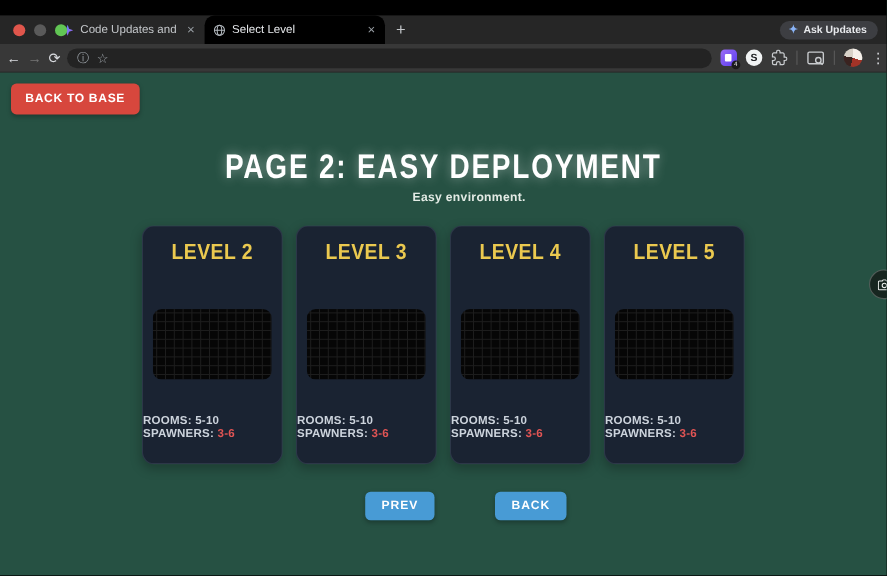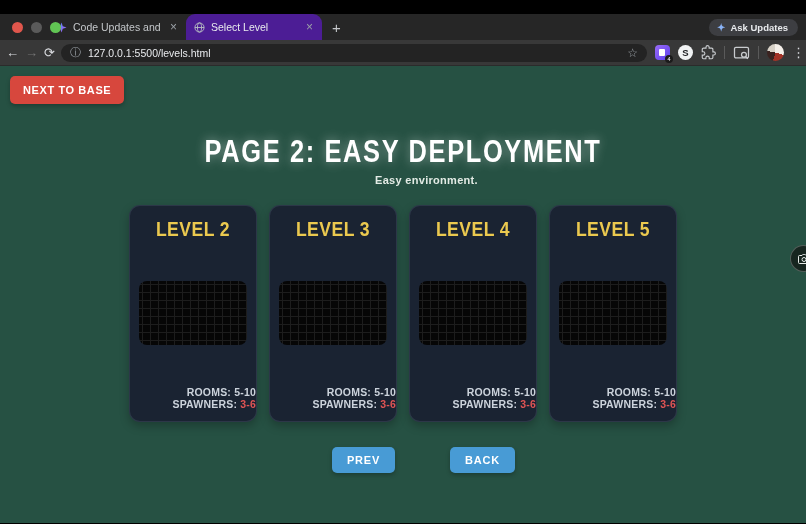--- a/index.html
+++ b/index.html
@@ -12,21 +12,21 @@
   .tabstrip { position:relative; height:26px; background:#262626; display:flex; align-items:flex-end; }
   .traffic { position:absolute; left:12px; top:8px; display:flex; gap:8px; }
   .traffic span { width:11px; height:11px; border-radius:50%; display:block; }
   .light-close { background:#e0564c; }
   .light-min   { background:#5a5a5a; }
   .light-zoom  { background:#61c554; }
 
   .tab { display:flex; align-items:center; height:26px; padding:0 8px; gap:6px;
          font-size:10.5px; color:#c4c7ca; cursor:default; }
   .tab-inactive { margin-left:48px; width:138px; }
-  .tab-active { width:136px; background:#4c1d95; border-radius:9px 9px 0 0; color:#e8eaed; }
+  .tab-active { width:164px; background:#000000; border-radius:9px 9px 0 0; color:#e8eaed; }
   .tab-title { flex:1; white-space:nowrap; overflow:hidden; }
   .tab-close { color:#9aa0a6; font-size:12px; padding:0 1px; }
   .newtab-btn { color:#c4c7ca; font-size:15px; margin-left:10px; align-self:center; }
 
   .ask-gemini { margin-left:auto; margin-right:8px; align-self:center;
     background:#3d3e42; border-radius:11px; height:17px; padding:0 10px 0 8px;
     display:flex; align-items:center; gap:5px; font-size:9.5px; color:#e8eaed; font-weight:bold; }
   .sparkle { color:#8ab4f8; font-size:10px; }
 
   
@@ -71,21 +71,21 @@
   .level-card { position:relative; width:128px; height:217px; background:#1a2332;
     border:1px solid rgba(140,160,190,.16); border-radius:11px;
     box-shadow:0 4px 10px rgba(0,0,0,.25); }
   .level-title { position:absolute; top:12px; width:100%; text-align:center;
     color:#ebc94f; font-size:20px; font-weight:800; letter-spacing:.5px; transform:scaleX(.88); }
   .level-preview { position:absolute; top:75px; left:50%; transform:translateX(-50%);
     width:108px; height:64px; border-radius:8px; background-color:#060606;
     background-image:linear-gradient(#1d1d1d 1px, transparent 1px),
                      linear-gradient(90deg,#1d1d1d 1px, transparent 1px);
     background-size:8px 8px; background-position:3px 3px; }
-  .level-stats { position:absolute; bottom:10px; width:100%; text-align:right;
+  .level-stats { position:absolute; bottom:20px; width:100%; text-align:left;
     color:#ccd3dc; font-size:10.5px; font-weight:bold; letter-spacing:.2px; line-height:1.2;margin-top:23px; }
   .stat-red { color:#e05454; }
 
   .pager { position:absolute; top:381px; left:0; width:100%;
     display:flex; justify-content:center; gap:14px; }
   .pager-btn { background:#489bd5; color:#fff; font-size:11px; font-weight:800;
     letter-spacing:.8px; padding:7px 15px; border-radius:5px; border:none;
     box-shadow:0 2px 4px rgba(0,0,0,.25);margin-left:41px; }
 
   .capture-float { position:absolute; top:179px; right:-11px; width:27px; height:27px;
@@ -138,21 +138,20 @@
     </div>
   </div>
 
   <div class="toolbar">
     <span class="nav-ico">←</span>
     <span class="nav-ico disabled">→</span>
     <span class="nav-ico">⟳</span>
 
     <div class="omnibox">
       <span class="info-ico">ⓘ</span>
-      <span class="url-text">127.0.0.1:5500/levels.html</span>
       <span class="star-ico">☆</span>
     </div>
 
     <div class="tb-right">
       <div class="ext-purple">
         <span class="glyph"></span>
         <span class="ext-badge">4</span>
       </div>
       <div class="ext-s">S</div>
       <svg class="ico" width="15" height="15" viewBox="0 0 24 24">
@@ -165,21 +164,21 @@
         <line x1="18" y1="15" x2="21" y2="18.5" stroke="#c8cbce" stroke-width="1.8"></line>
       </svg>
       <span class="tb-sep"></span>
       <span class="avatar"></span>
       <span class="menu-dots">⋮</span>
     </div>
   </div>
 
   <div class="content">
 
-    <div class="back-btn">NEXT TO BASE</div>
+    <div class="back-btn">BACK TO BASE</div>
 
     <div class="page-title">PAGE 2: EASY DEPLOYMENT</div>
     <div class="page-subtitle">Easy environment.</div>
 
     <div class="cards-row">
 
       <div class="level-card">
         <div class="level-title">LEVEL 2</div>
         <div class="level-preview"></div>
         <div class="level-stats">

